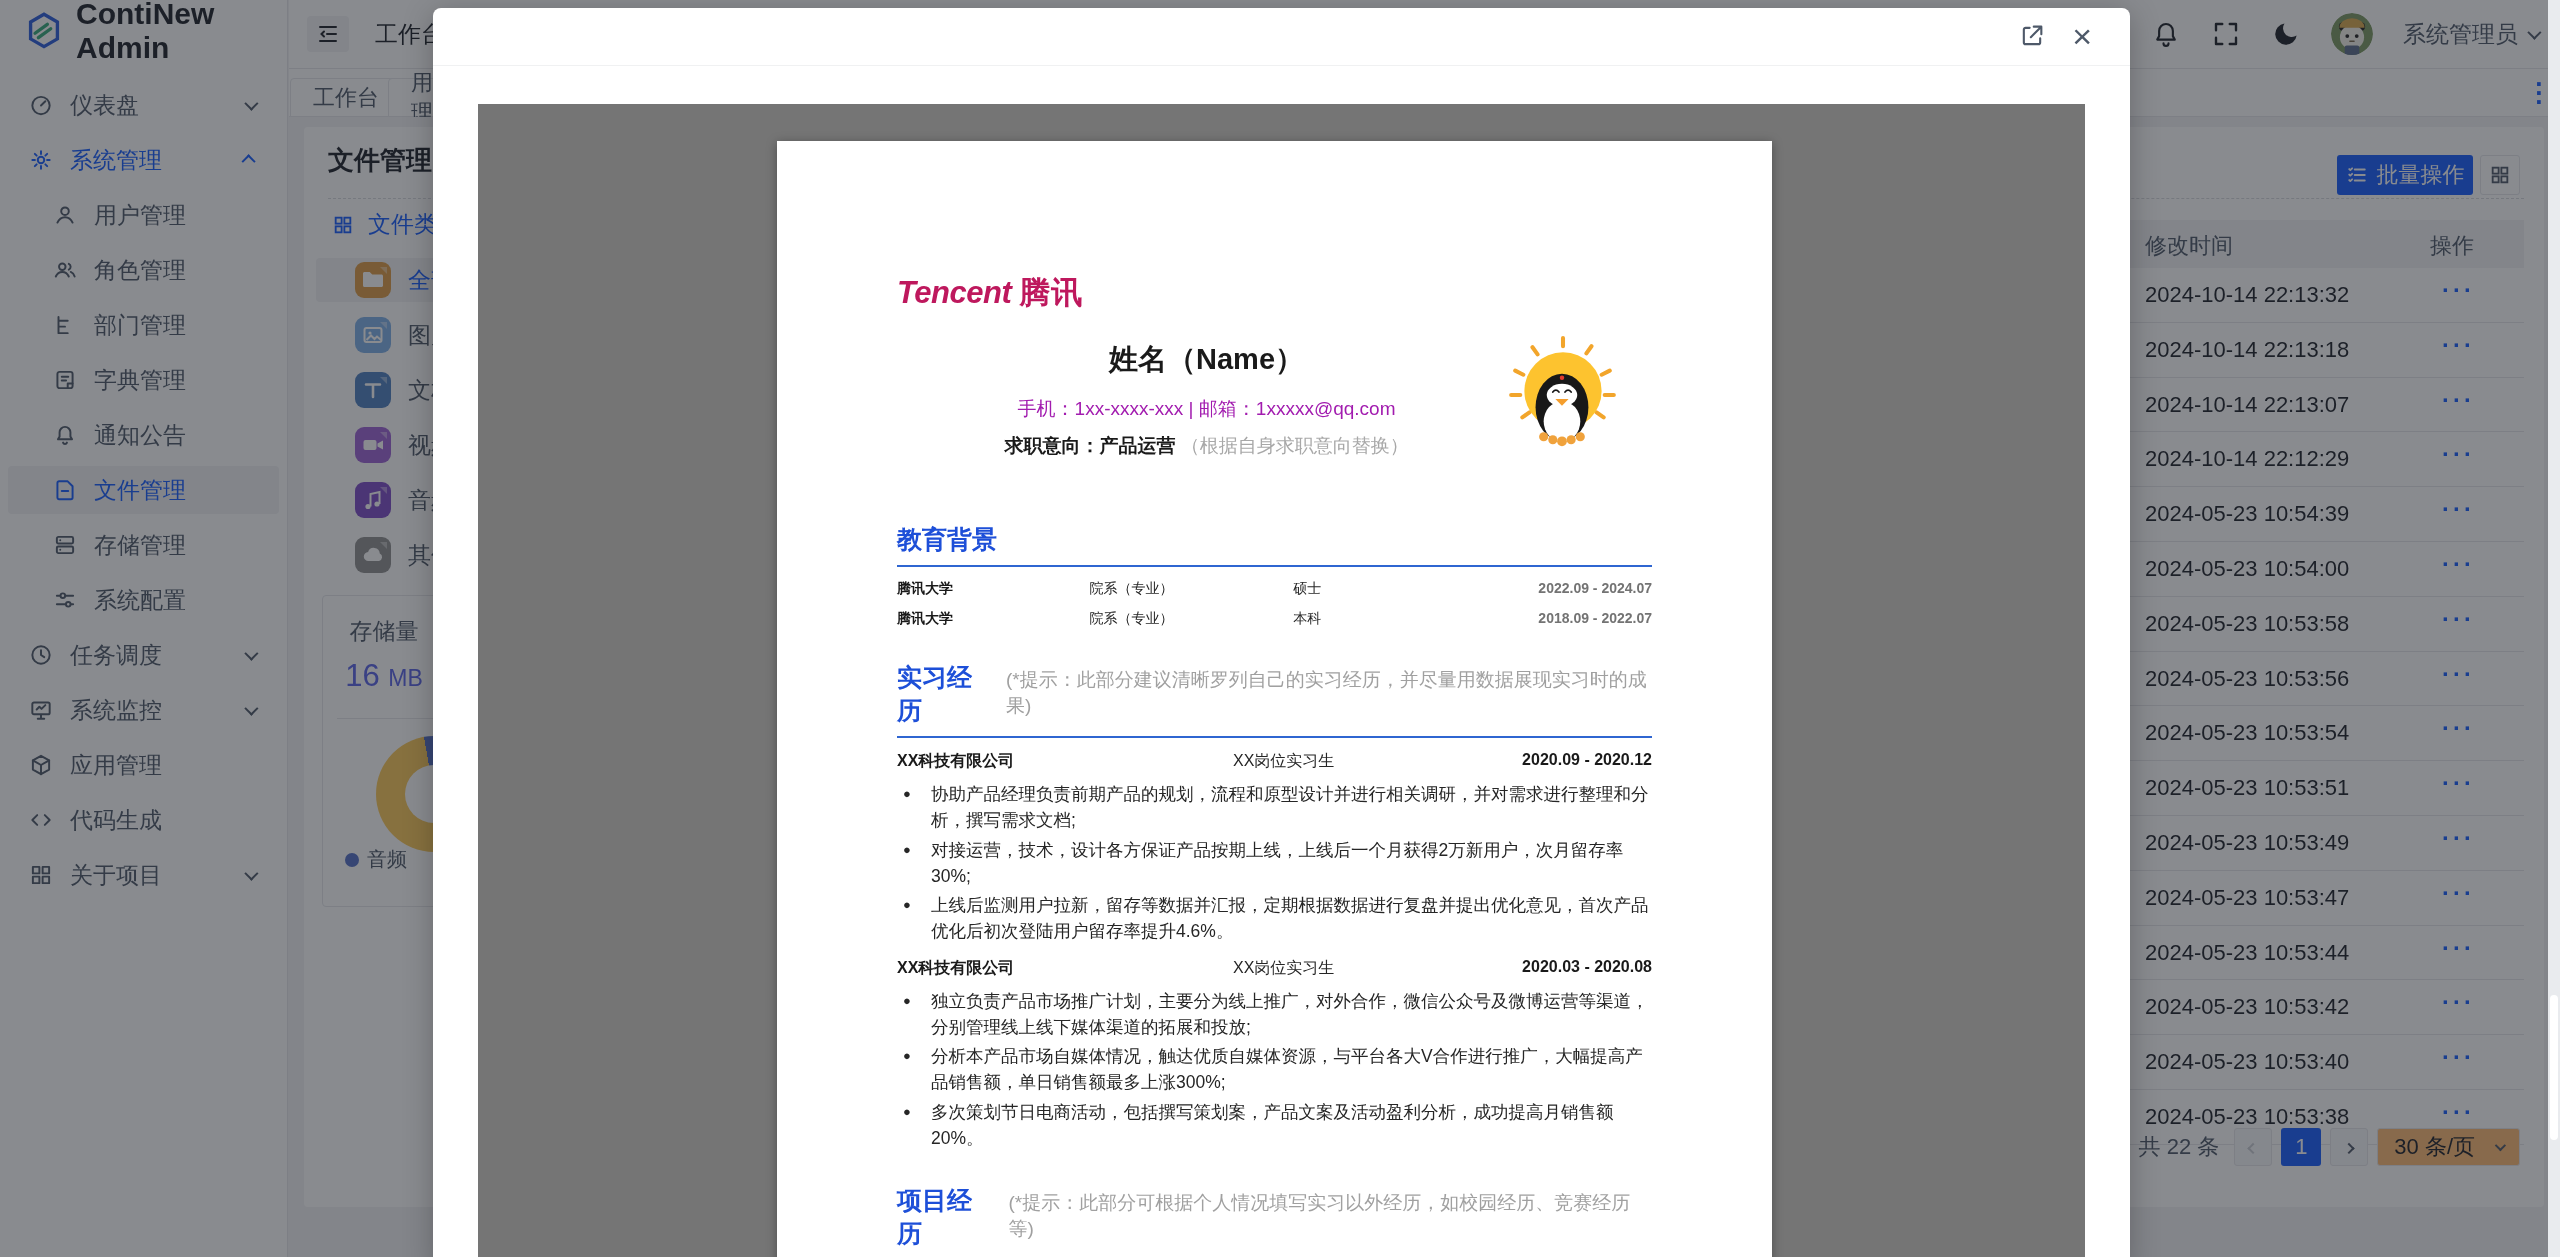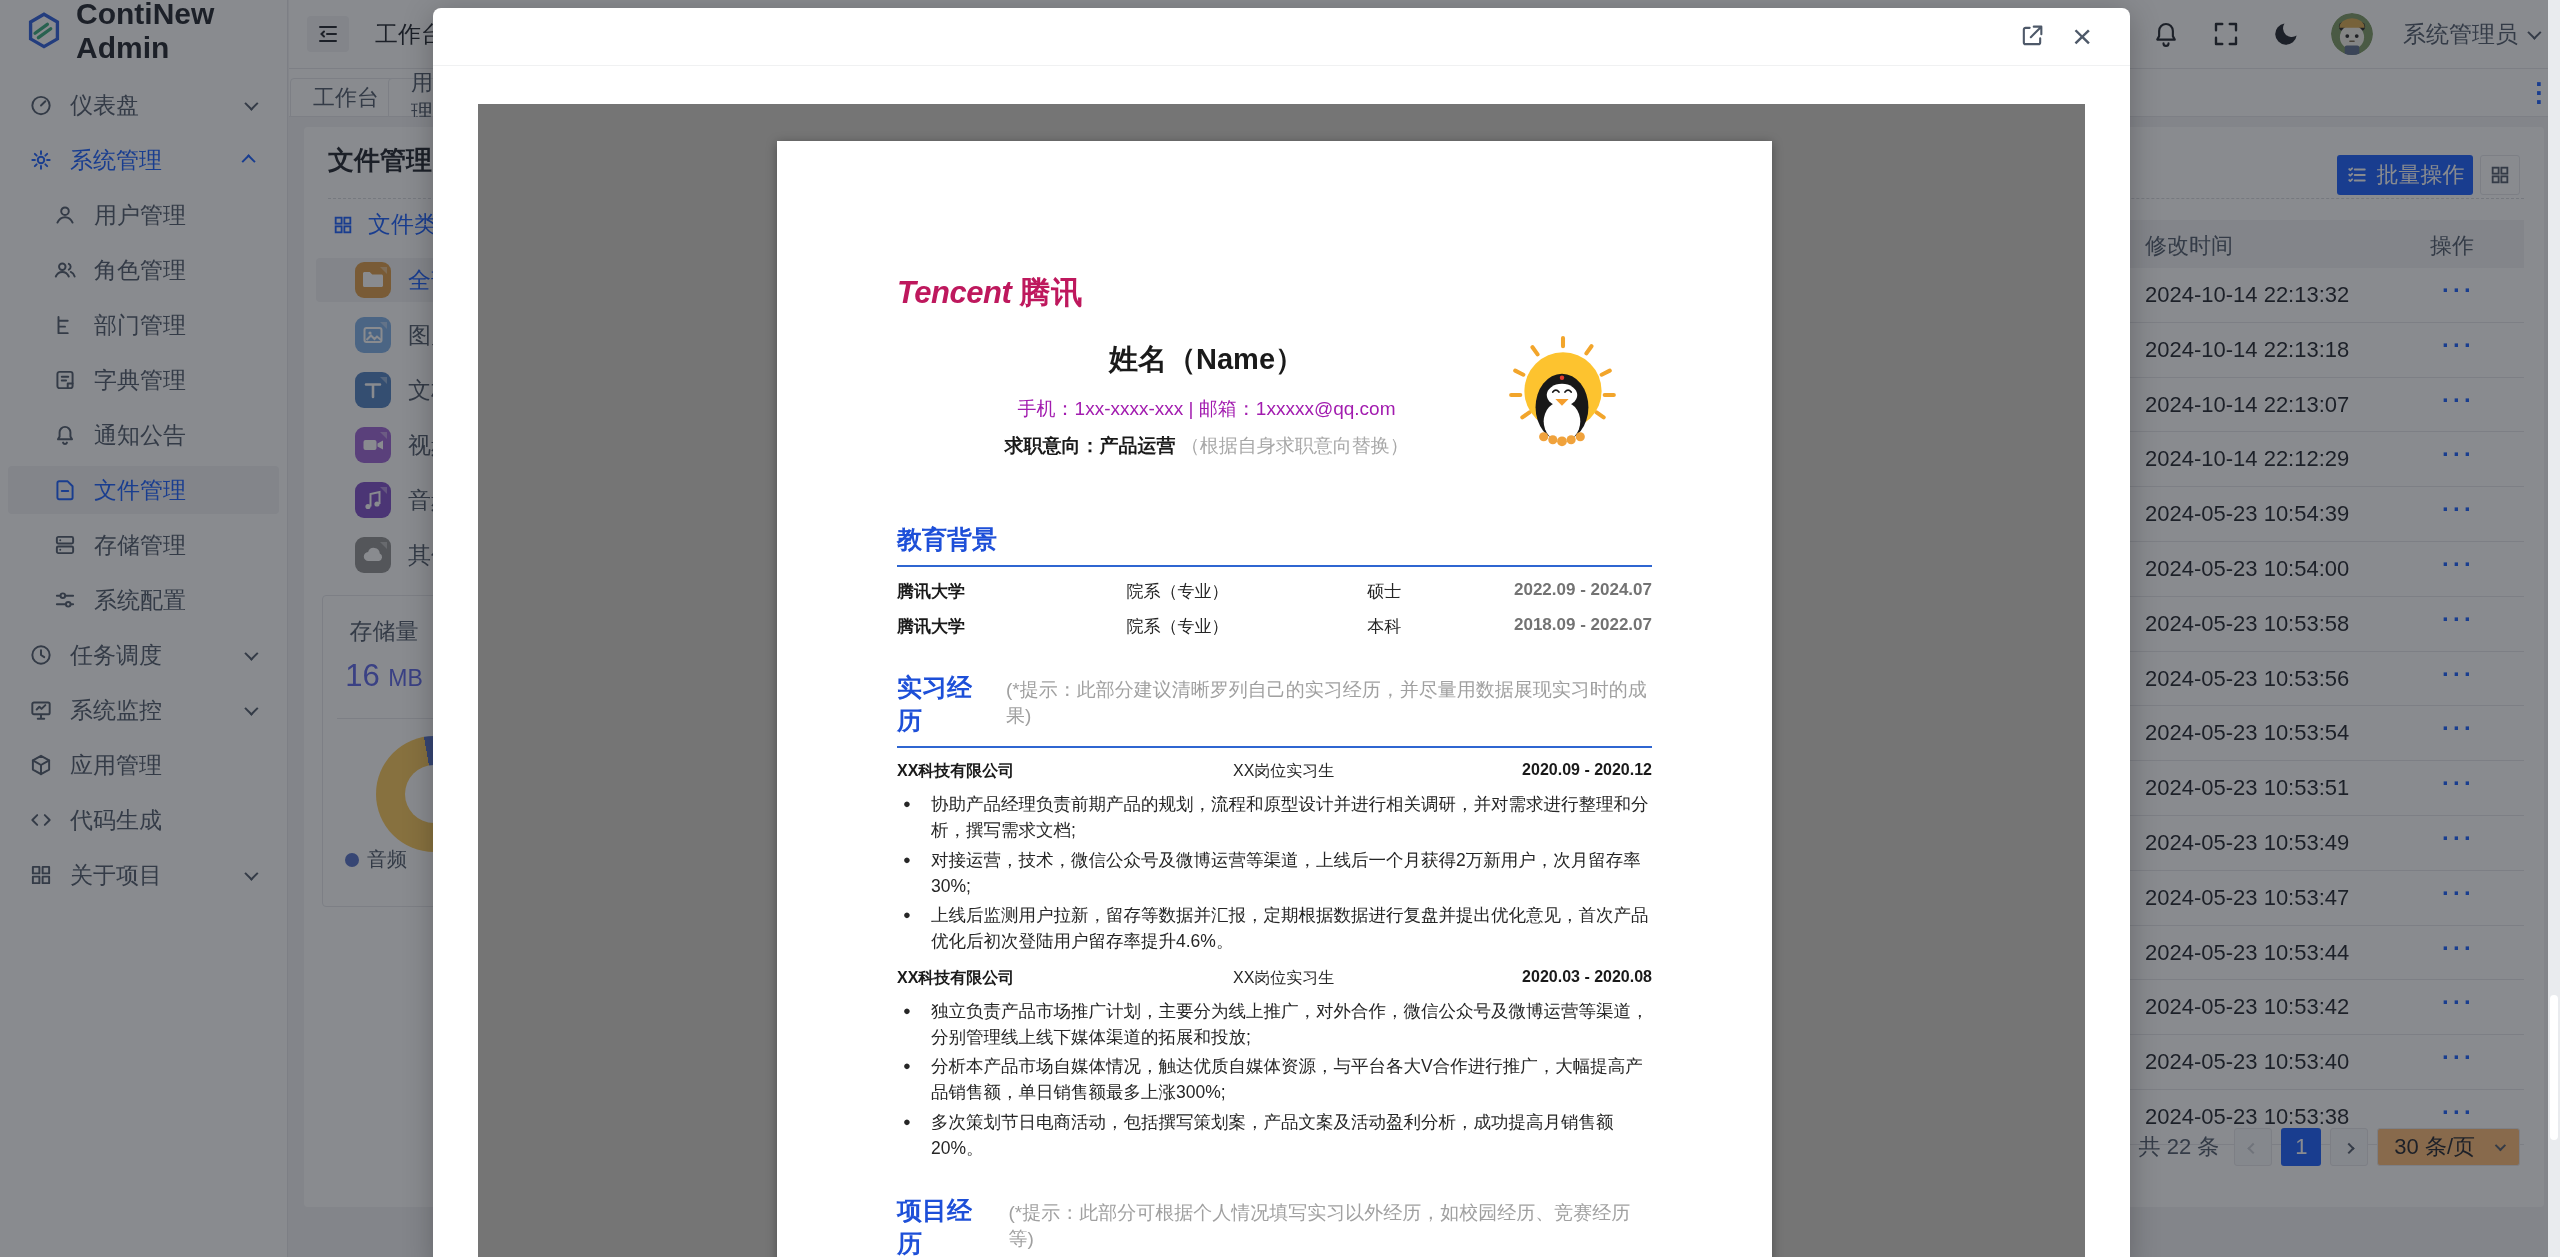--- a/index.html
+++ b/index.html
@@ -102,21 +102,21 @@
   .r-contact { text-align:center; font-size:19px; margin-top:16px; width:82%; color:#a21caf; }
   .r-intent { text-align:center; font-size:19px; margin-top:11px; width:82%; color:#1a1a1a; font-weight:600; }
   .r-intent .note { color:#a8a8a8; font-weight:400; }
   .mascot { position:absolute; right:28px; top:-8px; width:122px; height:122px; }
 
   .sec { margin-top:33px; }
   .sec-hd { display:flex; align-items:baseline; gap:12px; }
   .sec-title { font-size:25px; font-weight:800; color:#1d4fd8; }
   .sec-note { font-size:19px; color:#a0a0a0; }
   .sec-rule { border-top:2px solid #2f66d1; margin-top:9px; margin-bottom:13px; }
-  .edu-row { display:flex; font-size:17px; margin-top:12px;gap:37px; }
+  .edu-row { display:flex; font-size:14px; margin-top:12px; }
   .edu-row .c1 { width:25.5%; font-weight:700; color:#1a1a1a; }
   .edu-row .c2 { width:27%; }
   .edu-row .c3 { flex:1; }
   .edu-row .c4 { font-weight:700; color:#737373; }
   .ent-hd { display:flex; font-size:16px; margin:13px 0 9px 0; }
   .ent-hd .org { width:44.5%; font-weight:700; color:#1a1a1a; }
   .ent-hd .role { flex:1; }
   .ent-hd .date { font-weight:700; color:#1a1a1a; }
   .blt { display:flex; font-size:17.5px; line-height:1.5; margin-bottom:3px; }
   .blt .mk { flex:0 0 34px; padding-left:6px; font-size:13px; transform:translateY(3px); }
@@ -617,21 +617,21 @@
                 <span class="org">XX科技有限公司</span>
                 <span class="role">XX岗位实习生</span>
                 <span class="date">2020.09 - 2020.12</span>
               </div>
               <div class="blt">
                 <span class="mk">●</span>
                 <span class="tx">协助产品经理负责前期产品的规划，流程和原型设计并进行相关调研，并对需求进行整理和分析，撰写需求文档;</span>
               </div>
               <div class="blt">
                 <span class="mk">●</span>
-                <span class="tx">对接运营，技术，微信公众号及微博运营等渠道，上线后一个月获得2万新用户，次月留存率30%;</span>
+                <span class="tx">对接运营，技术，设计各方保证产品按期上线，上线后一个月获得2万新用户，次月留存率30%;</span>
               </div>
               <div class="blt">
                 <span class="mk">●</span>
                 <span class="tx">上线后监测用户拉新，留存等数据并汇报，定期根据数据进行复盘并提出优化意见，首次产品优化后初次登陆用户留存率提升4.6%。</span>
               </div>
               <div class="ent-hd">
                 <span class="org">XX科技有限公司</span>
                 <span class="role">XX岗位实习生</span>
                 <span class="date">2020.03 - 2020.08</span>
               </div>

